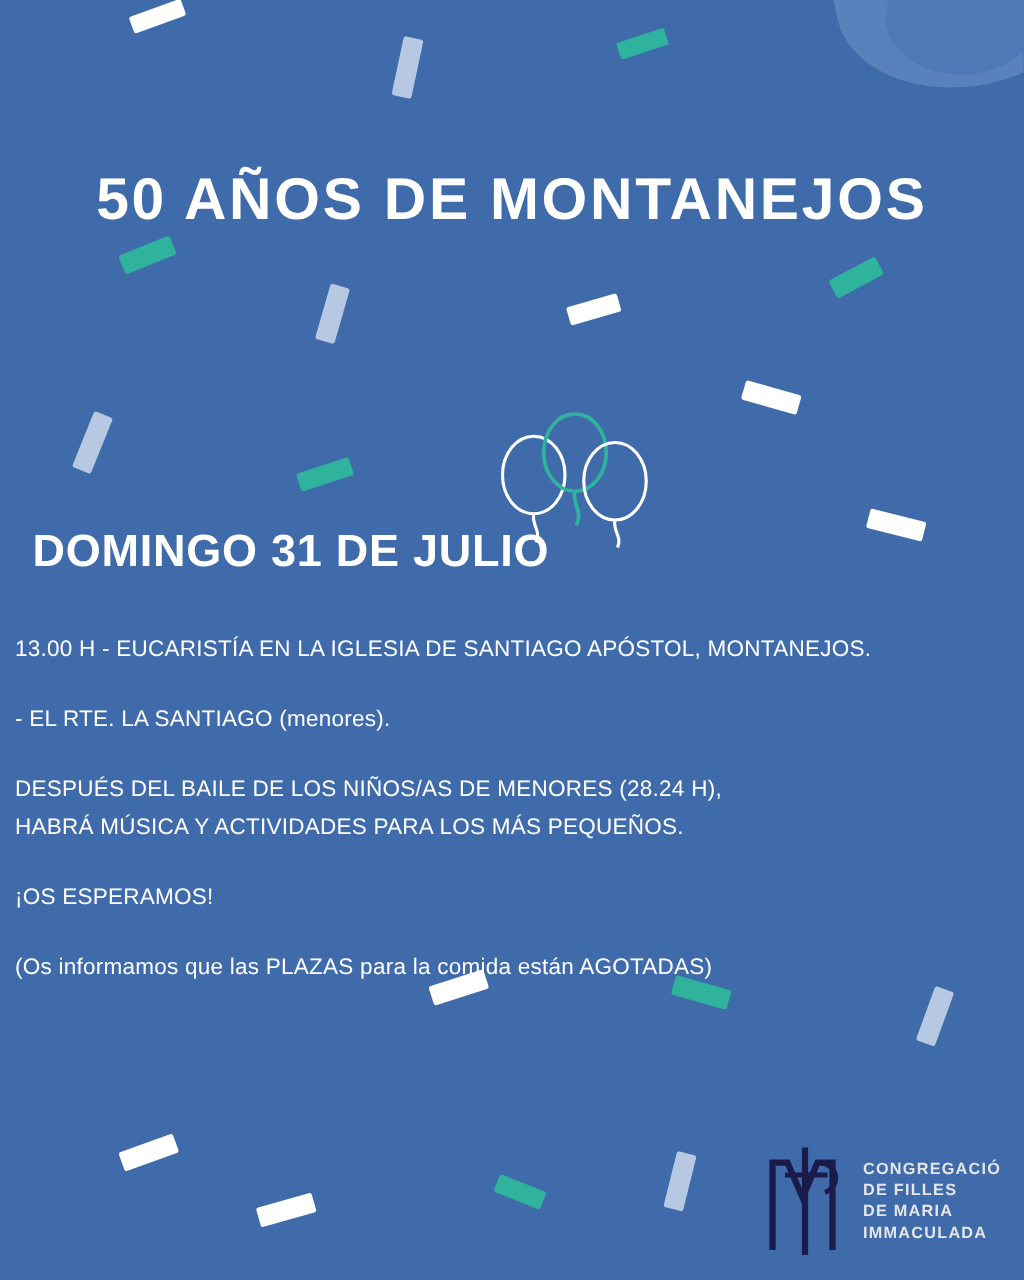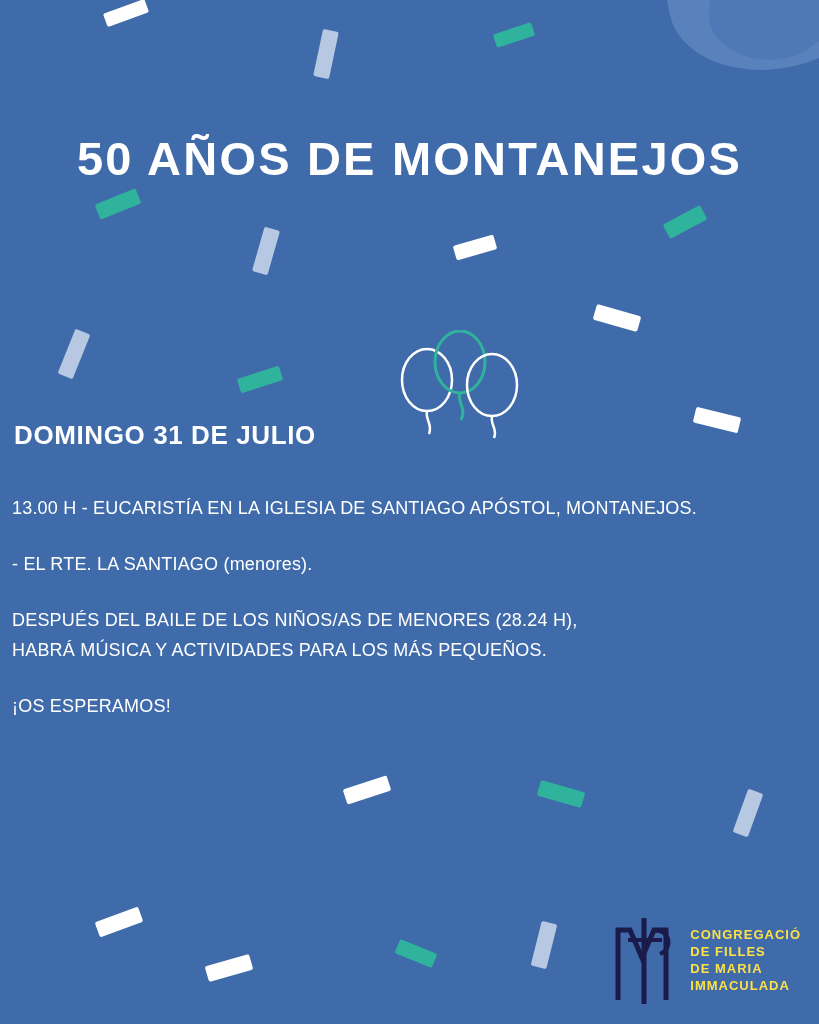--- a/index.html
+++ b/index.html
@@ -75,24 +75,24 @@
 
   
   .content {
     position: absolute;
     left: 12px;
     top: 420px;
     width: 800px;
     color: #ffffff;
   }
   .subtitle {
-    font-size: 26px;
+    font-size: 36px;
     font-weight: bold;
     letter-spacing: 0.6px;
-    margin: 0 0 42px 2px;
+    margin: 0 0 42px 14px;
   }
   .line {
     font-size: 18px;
     letter-spacing: 0.2px;
     line-height: 30px;
     margin: 0;
   }
   .gap {
     height: 26px;
   }
@@ -105,21 +105,21 @@
     display: flex;
     align-items: center;
     gap: 10px;
   }
   .logo-mark {
     width: 72px;
     height: 92px;
     position: relative;
   }
   .logo-text {
-    color: #fde047;
+    color: #e5e5e5;
     font-size: 13px;
     font-weight: bold;
     line-height: 17px;
     letter-spacing: 1px;
   }
 </style>
 </head>
 <body>
 
 <div class="poster">
@@ -165,20 +165,21 @@
 
     <p class="line">13.00 H - EUCARISTÍA EN LA IGLESIA DE SANTIAGO APÓSTOL, MONTANEJOS.</p>
     <div class="gap"></div>
     <p class="line">- EL RTE. LA SANTIAGO (menores).</p>
     <div class="gap"></div>
     <p class="line">DESPUÉS DEL BAILE DE LOS NIÑOS/AS DE MENORES (28.24 H),</p>
     <p class="line">HABRÁ MÚSICA Y ACTIVIDADES PARA LOS MÁS PEQUEÑOS.</p>
     <div class="gap"></div>
     <p class="line">¡OS ESPERAMOS!</p>
     <div class="gap"></div>
+    <p class="line">(Os informamos que las PLAZAS para la comida están AGOTADAS)</p>
   </div>
 
   <div class="logo">
     <div class="logo-mark">
       <svg width="72" height="92" viewBox="0 0 72 92" xmlns="http://www.w3.org/2000/svg">
         <path d="M10 86 L10 16 L22 16 L34 44 L46 16 L58 16 L58 86" stroke="#1b1b4b" stroke-width="5" fill="none" stroke-linejoin="miter"></path>
         <path d="M36 4 L36 90" stroke="#1b1b4b" stroke-width="5" fill="none"></path>
         <path d="M20 26 L54 26" stroke="#1b1b4b" stroke-width="4" fill="none"></path>
         <path d="M46 16 C62 16, 66 34, 52 40" stroke="#1b1b4b" stroke-width="4" fill="none"></path>
       </svg>

